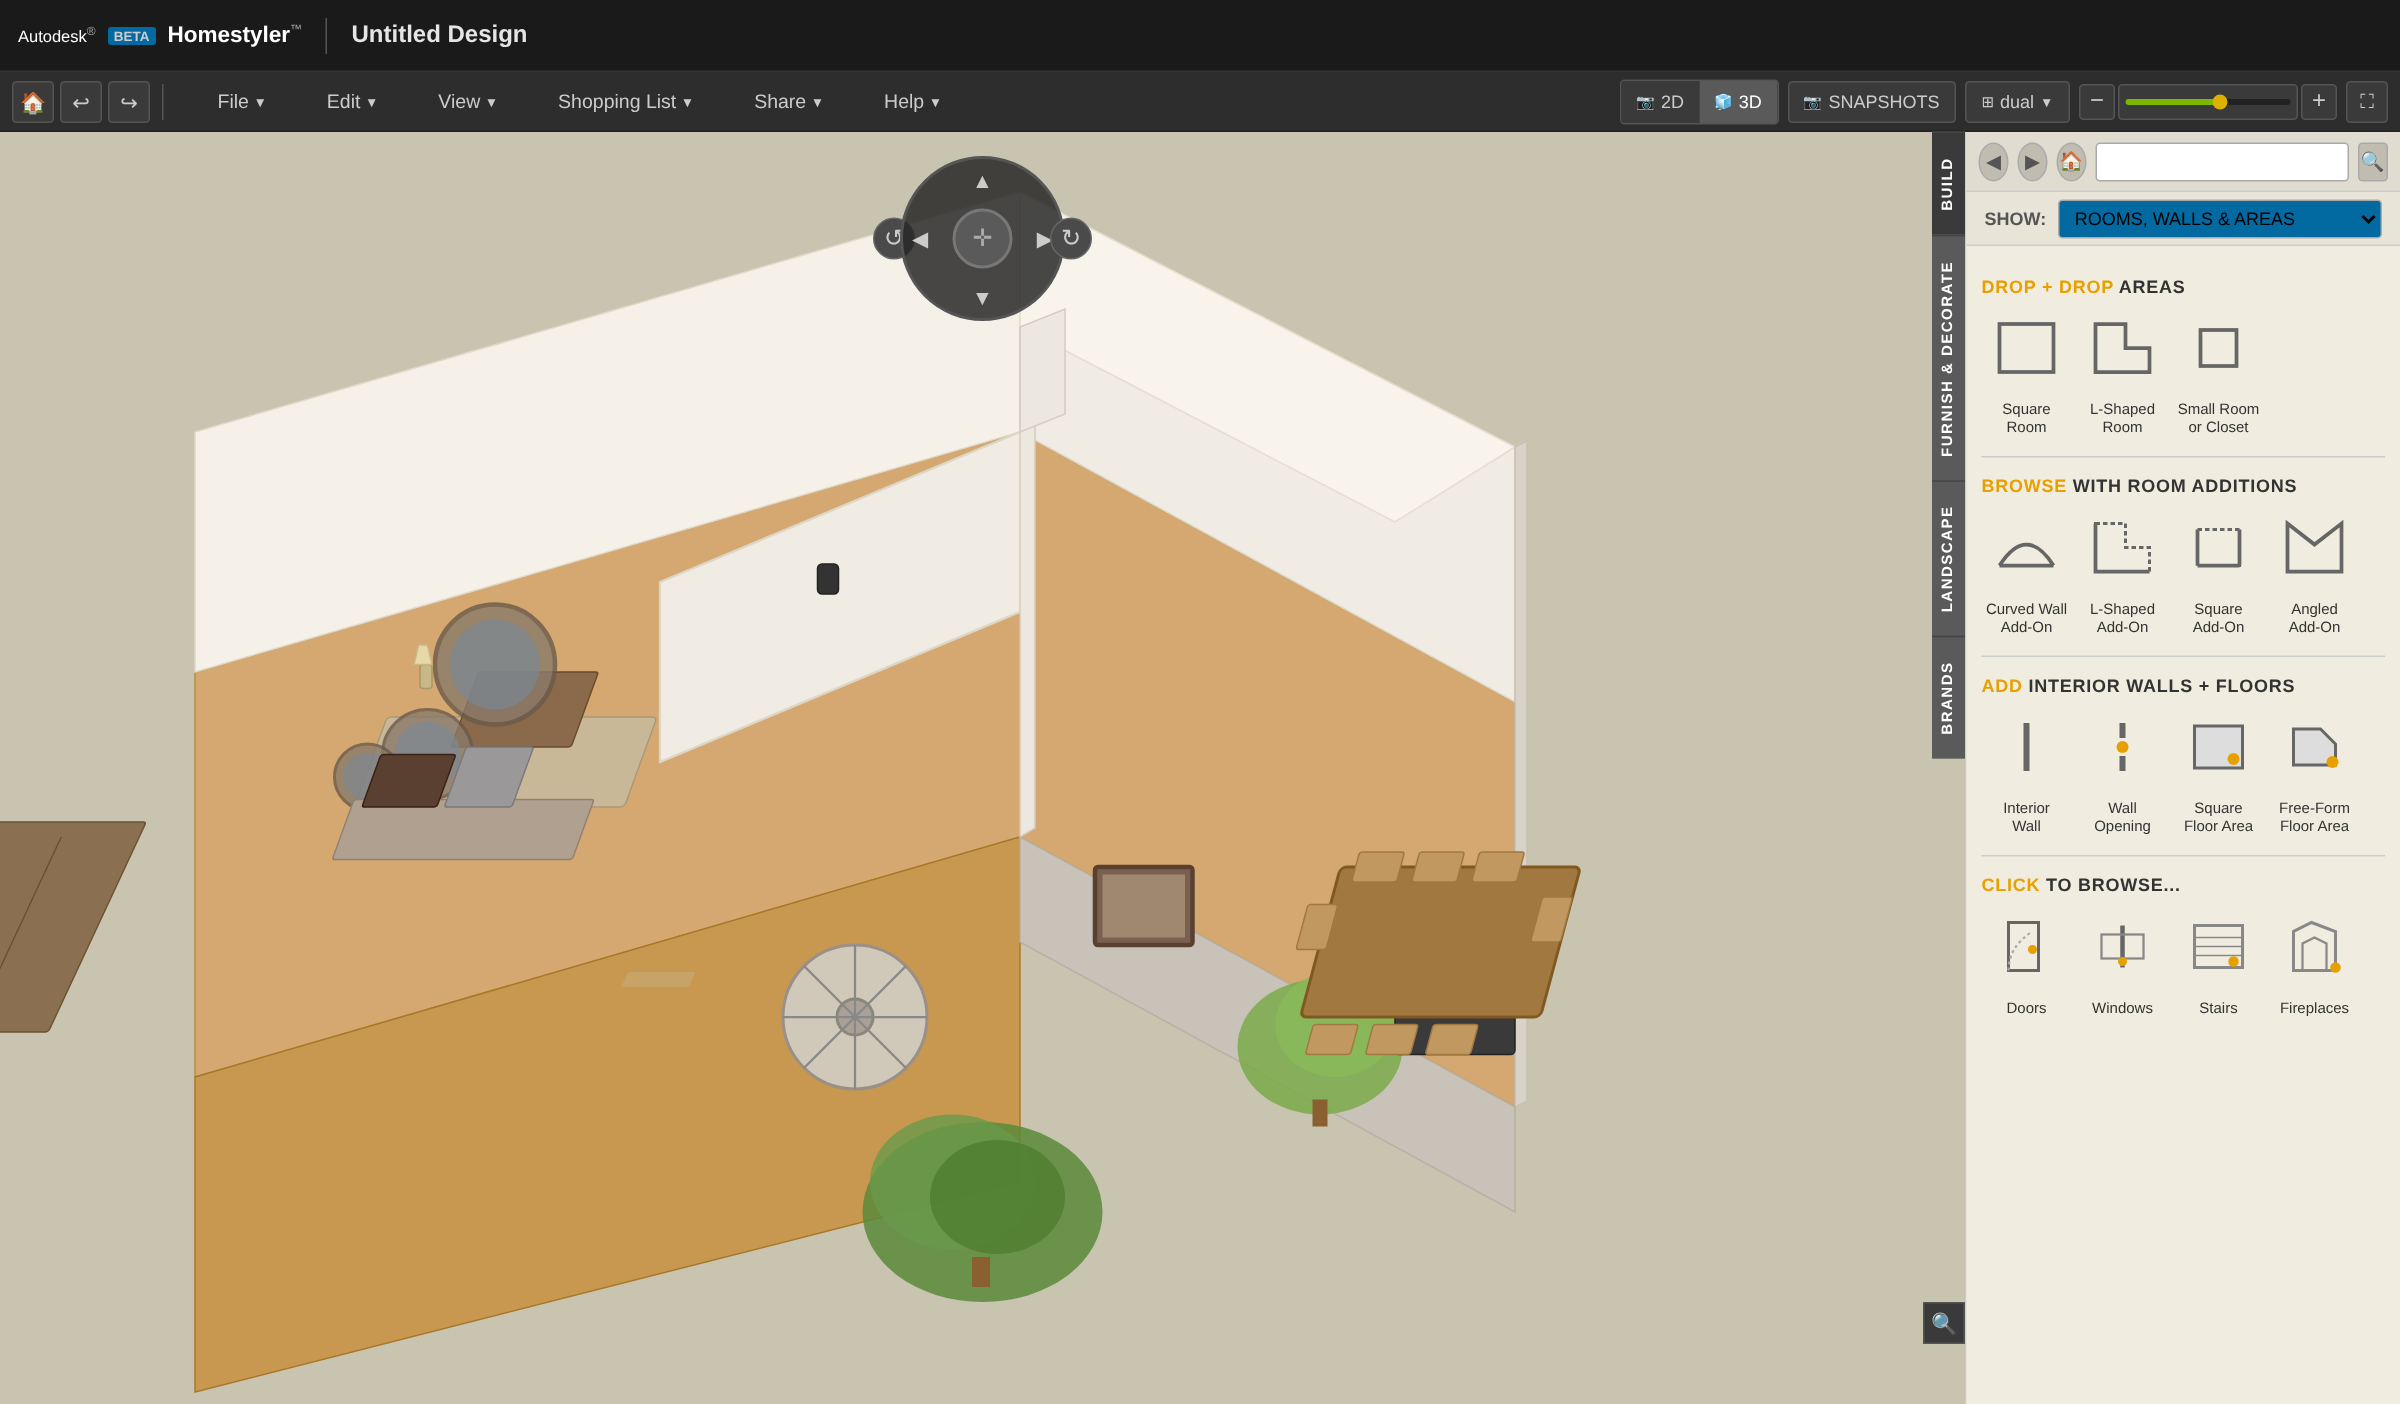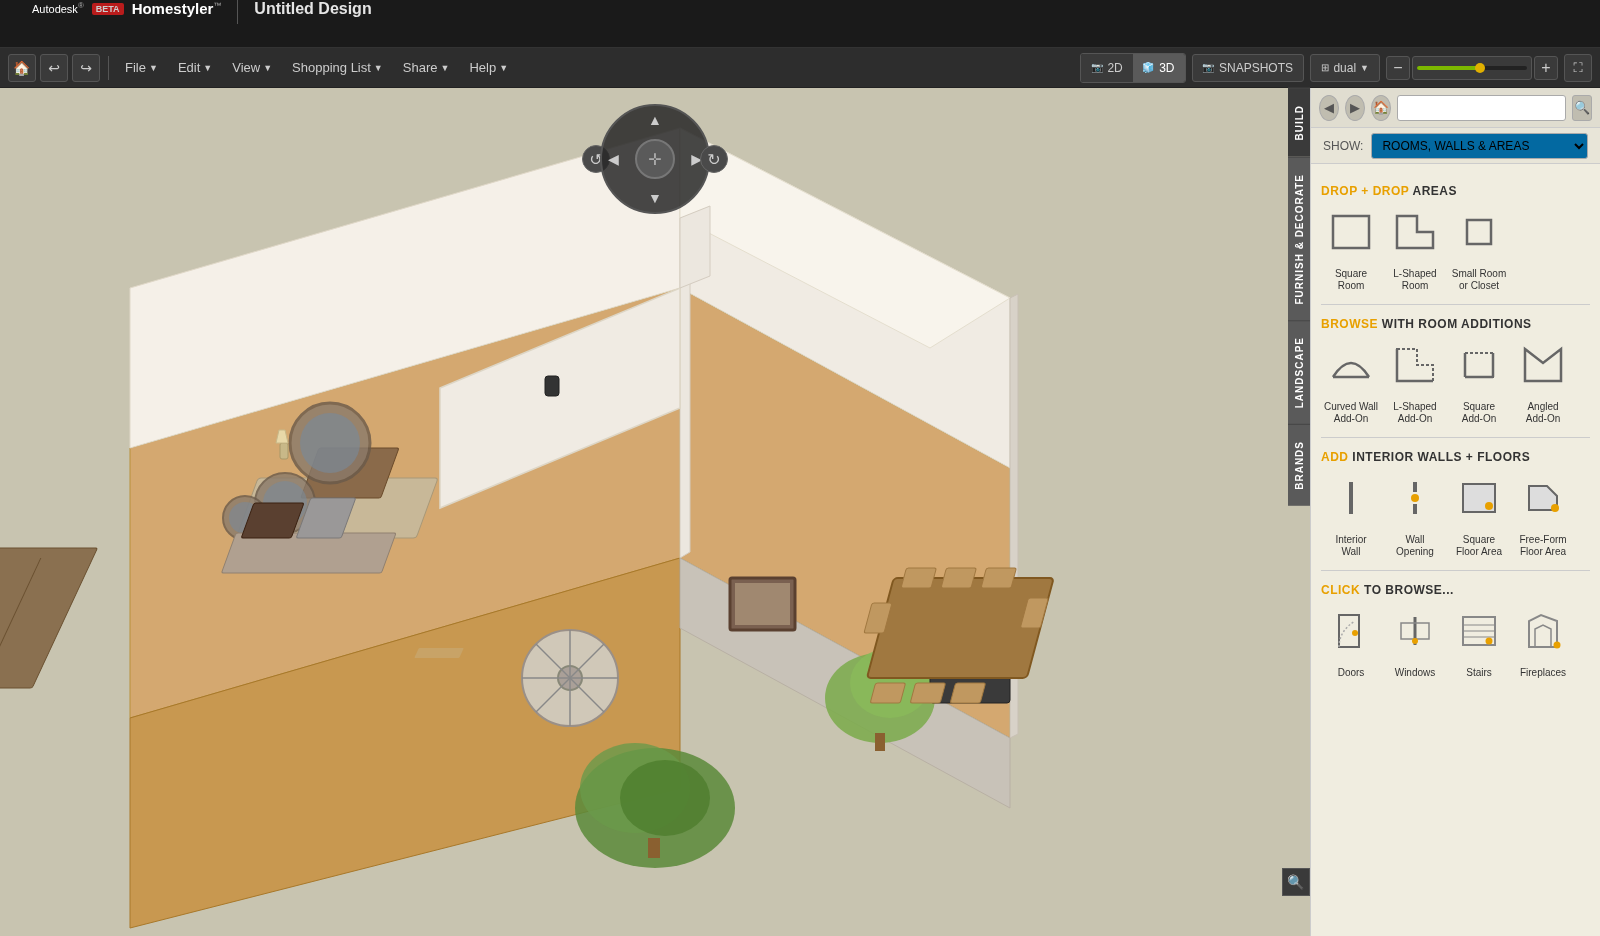--- a/index.html
+++ b/index.html
@@ -4,39 +4,39 @@
   <style>
     * { margin: 0; padding: 0; box-sizing: border-box; }
     body { width: 1600px; height: 936px; overflow: hidden; font-family: Arial, sans-serif; background: #1a1a1a; }
 
     
     #top-bar {
       width: 100%;
       height: 48px;
       background: #1a1a1a;
       display: flex;
-      align-items: flex-start;
-      padding: 0 32px;
+      align-items: center;
+      padding: 0 12px;
       border-bottom: 1px solid #333;
     }
     #logo-area {
       display: flex;
       align-items: center;
       gap: 8px;
       color: #fff;
       font-size: 14px;
       font-weight: bold;
     }
     #logo-autodesk {
       font-size: 12px;
       color: #ccc;
       font-weight: normal;
     }
     #beta-badge {
-      background: #b91c1c;
+      background: #0369a1;
       color: #ccc;
       font-size: 9px;
       padding: 1px 4px;
       border-radius: 2px;
     }
     #title-divider {
       width: 1px;
       height: 24px;
       background: #555;
       margin: 0 16px;
@@ -102,20 +102,21 @@
       height: 28px;
       background: transparent;
       border: none;
       color: #ccc;
       font-size: 13px;
       cursor: pointer;
       padding: 0 8px;
       display: flex;
       align-items: center;
       gap: 3px;
+      margin-left: 20px;
     }
     .menu-btn .arrow { font-size: 9px; }
 
     #view-controls {
       margin-left: auto;
       display: flex;
       align-items: center;
       gap: 6px;
     }
     .view-toggle-group {
@@ -403,21 +404,21 @@
       background: #e8e5d8;
       display: flex;
       align-items: center;
       padding: 0 12px;
       gap: 8px;
       border-bottom: 1px solid #ccc;
     }
     #show-label {
       color: #555;
       font-size: 12px;
-      font-weight: normal;
+      font-weight: bold;
     }
     #show-select {
       flex: 1;
       height: 26px;
       background: #0369a1;
       border: 1px solid #aaa;
       border-radius: 3px;
       font-size: 12px;
       padding: 0 6px;
       cursor: pointer;

